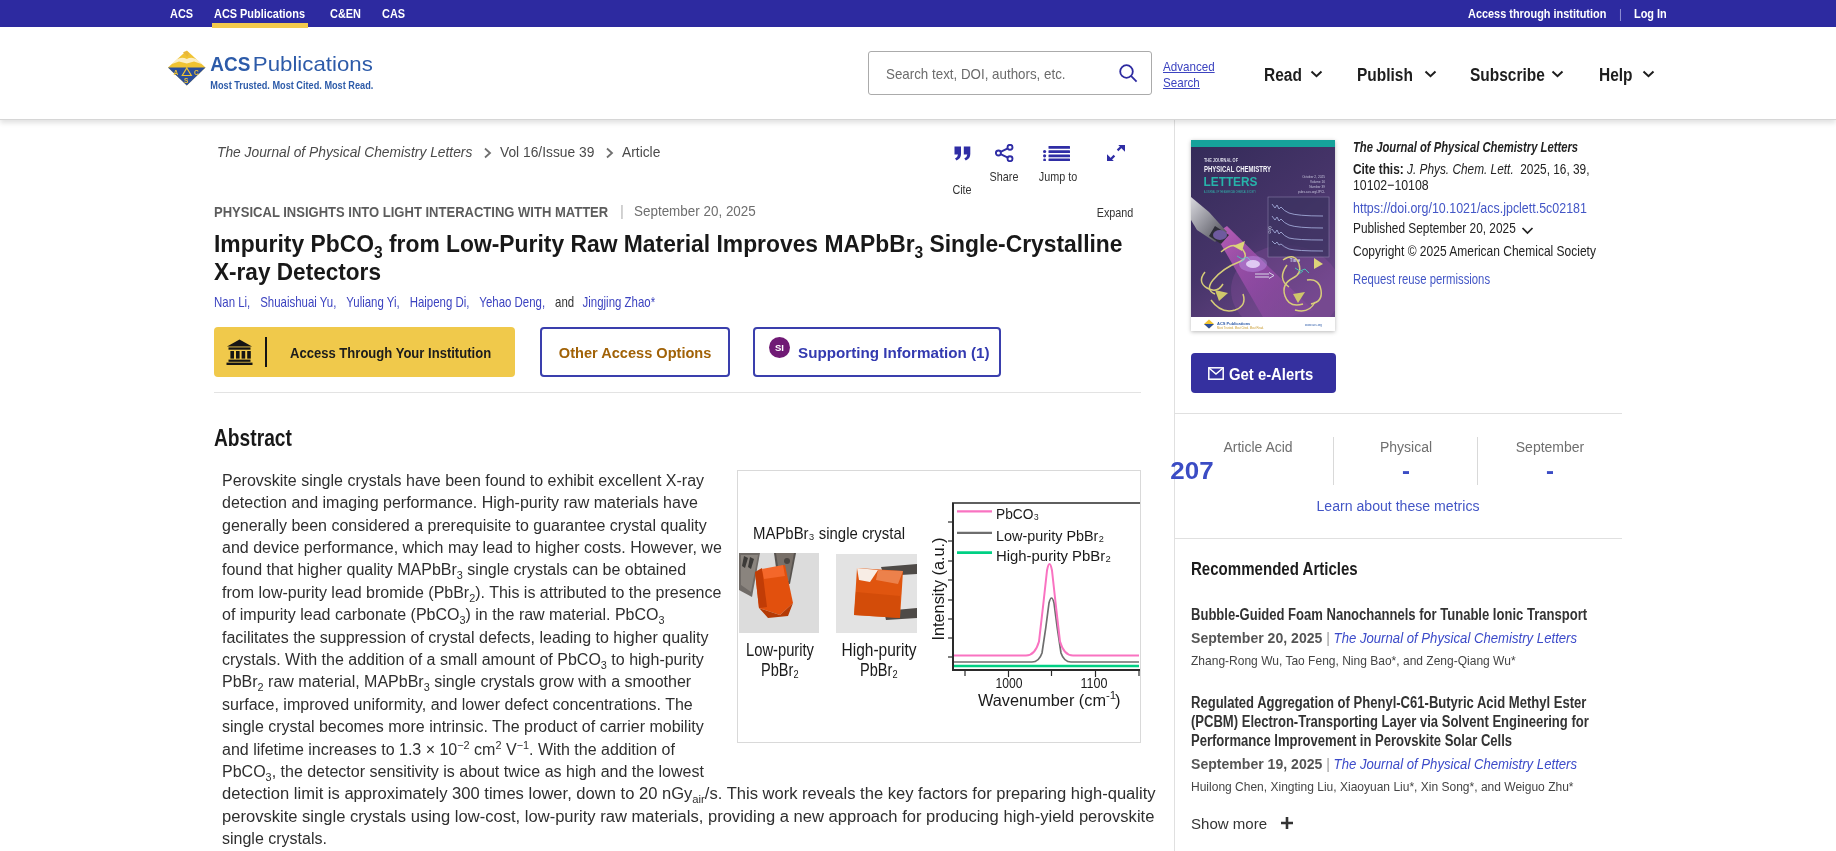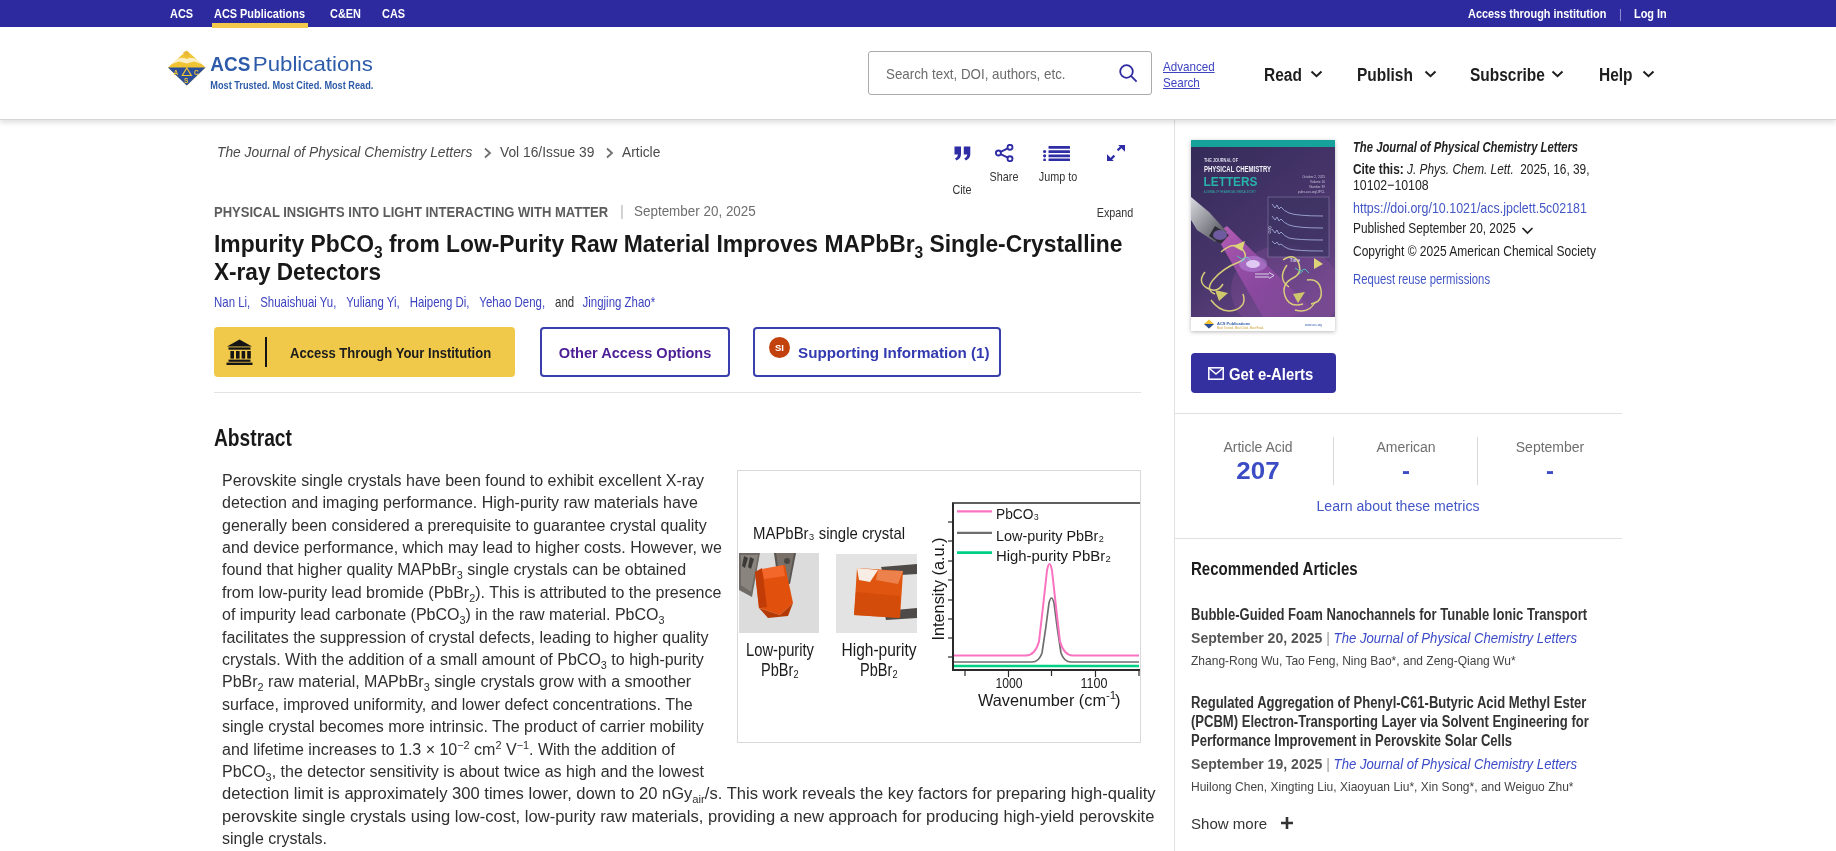--- a/index.html
+++ b/index.html
@@ -148,23 +148,23 @@
         <rect x="15.6" y="12" width="3.6" height="7.6"></rect>
         <rect x="21.2" y="12" width="3.6" height="7.6"></rect>
         <rect x="2.5" y="20.6" width="22" height="2.2"></rect>
         <rect x="0.5" y="23.6" width="26" height="2.4"></rect>
       </g>
     </svg>
   <div style="position:absolute;left:51px;top:10px;width:2px;height:30px;background:#141414;"></div>
   <div class="C" style="left:53px;top:18.3px;width:248px;text-align:center;font-size:15px;font-weight:bold;color:#1c1c1c;"><span style="transform:scaleX(0.87);">Access Through Your Institution</span></div>
 </div>
 <div class="btn-outline" style="left:540px;width:190px;"></div>
-<div class="C" style="left:540px;top:344.9px;width:190px;text-align:center;font-size:15.5px;font-weight:bold;color:#4c1d95;"><span style="transform:scaleX(0.94);">Other Access Options</span></div>
+<div class="C" style="left:540px;top:344.9px;width:190px;text-align:center;font-size:15.5px;font-weight:bold;color:#a16207;"><span style="transform:scaleX(0.94);">Other Access Options</span></div>
 <div class="btn-outline" style="left:753px;width:248px;"></div>
-<div style="position:absolute;left:769px;top:337px;width:21px;height:21px;border-radius:50%;background:#c2410c;color:#fff;font-size:9.5px;font-weight:bold;text-align:center;line-height:21px;">SI</div>
+<div style="position:absolute;left:769px;top:337px;width:21px;height:21px;border-radius:50%;background:#701a75;color:#fff;font-size:9.5px;font-weight:bold;text-align:center;line-height:21px;">SI</div>
 <span class="L" style="left:798px;top:344.9px;font-size:15.5px;font-weight:bold;color:#333ab0;transform:scaleX(0.98);">Supporting Information (1)</span>
 
 <div class="hline" style="left:214px;top:392px;width:927px;background:#e3e3e3;"></div>
 
 <span class="L" style="left:214px;top:426.3px;font-size:24px;font-weight:bold;color:#181818;transform:scaleX(0.80);">Abstract</span>
 
 <div style="position:absolute;left:222px;top:469.8px;font-size:16px;line-height:22.4px;color:#2f2f2f;white-space:nowrap;">
 Perovskite single crystals have been found to exhibit excellent X-ray<br>
 detection and imaging performance. High-purity raw materials have<br>
 generally been considered a prerequisite to guarantee crystal quality<br>
@@ -346,22 +346,22 @@
   <svg style="position:absolute;left:17px;top:14px;" width="16" height="13" viewBox="0 0 16 13">
       <rect x="0.8" y="0.8" width="14.4" height="11.4" fill="none" stroke="#fff" stroke-width="1.5"></rect>
       <path d="M1.2 1.2 L8 7 L14.8 1.2" fill="none" stroke="#fff" stroke-width="1.5"></path>
     </svg>
   <div class="C" style="left:38px;top:12.6px;width:100px;text-align:left;font-size:16.5px;font-weight:bold;color:#fff;"><span style="transform:scaleX(0.90);transform-origin:0 0;">Get e-Alerts</span></div>
 </div>
 
 <div class="hline" style="left:1175px;top:413px;width:447px;"></div>
 
 <div class="C" style="left:1258px;top:439.5px;font-size:14px;color:#6f6f6f;"><span style="transform:translateX(-50%);"><span style="display:inline-block;transform-origin:50% 0;">Article Acid</span></span></div>
-<div class="C" style="left:1258px;top:458.7px;font-size:24px;font-weight:bold;color:#3b4cc4;"><span style="transform:translateX(-50%);"><span style="display:inline-block;transform:scaleX(1.08);transform-origin:50% 0;">207</span></span></div>
-<div class="C" style="left:1406px;top:439.5px;font-size:14px;color:#6f6f6f;"><span style="transform:translateX(-50%);"><span style="display:inline-block;transform-origin:50% 0;">American</span></span></div>
+<div class="C" style="left:1192px;top:458.7px;font-size:24px;font-weight:bold;color:#3b4cc4;"><span style="transform:translateX(-50%);"><span style="display:inline-block;transform:scaleX(1.08);transform-origin:50% 0;">207</span></span></div>
+<div class="C" style="left:1406px;top:439.5px;font-size:14px;color:#6f6f6f;"><span style="transform:translateX(-50%);"><span style="display:inline-block;transform-origin:50% 0;">Physical</span></span></div>
 <div class="C" style="left:1406px;top:458.7px;font-size:24px;font-weight:bold;color:#3b4cc4;"><span style="transform:translateX(-50%);"><span style="display:inline-block;transform-origin:50% 0;">-</span></span></div>
 <div class="C" style="left:1550px;top:439.5px;font-size:14px;color:#6f6f6f;"><span style="transform:translateX(-50%);"><span style="display:inline-block;transform-origin:50% 0;">September</span></span></div>
 <div class="C" style="left:1550px;top:458.7px;font-size:24px;font-weight:bold;color:#3b4cc4;"><span style="transform:translateX(-50%);"><span style="display:inline-block;transform-origin:50% 0;">-</span></span></div>
 <div class="vline" style="left:1333px;top:437px;height:48px;background:#d9d9d9;"></div>
 <div class="vline" style="left:1477px;top:437px;height:48px;background:#d9d9d9;"></div>
 <div class="C" style="left:1398px;top:497.9px;font-size:15.5px;color:#4356c6;"><span style="transform:translateX(-50%);"><span style="display:inline-block;transform:scaleX(0.91);transform-origin:50% 0;">Learn about these metrics</span></span></div>
 
 <div class="hline" style="left:1175px;top:538px;width:447px;"></div>
 
 <span class="L" style="left:1191px;top:560.7px;font-size:17.5px;font-weight:bold;color:#1c1c1c;transform:scaleX(0.86);">Recommended Articles</span>

